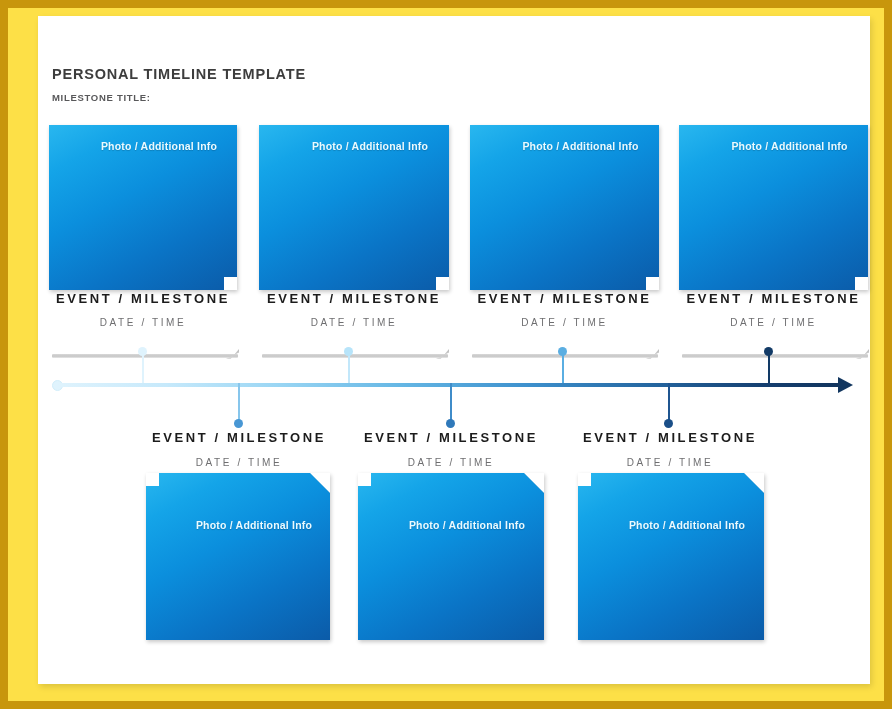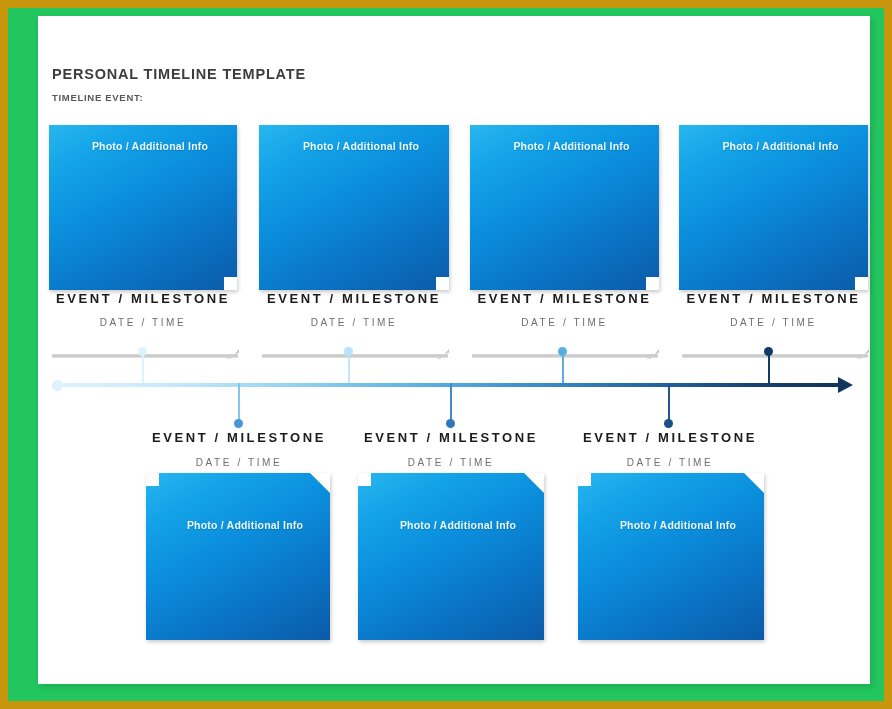--- a/index.html
+++ b/index.html
@@ -14,21 +14,21 @@
     overflow: hidden;
   }
 
   
   .frame {
     position: absolute;
     left: 0; top: 0;
     width: 892px; height: 709px;
     box-sizing: border-box;
     border: 8px solid #c8960c;
-    background: #22c55e;
+    background: #fde047;
   }
 
   
   .page {
     position: absolute;
     left: 30px;
     top: 8px;
     width: 832px;
     height: 668px;
     background: #ffffff;
@@ -64,21 +64,21 @@
       linear-gradient(152deg,
         #29b7ef 0%,
         #14a4e8 18%,
         #0b8fdd 42%,
         #0a74c6 70%,
         #0b5ba8 100%);
     box-shadow: 1px 2px 4px rgba(0,0,0,0.22);
   }
   .card-label {
     position: absolute;
-    left: 7px;
+    left: 16px;
     width: 100%;
     text-align: center;
     font-size: 10.5px;
     font-weight: bold;
     color: #eafaff;
     letter-spacing: 0.2px;
     text-shadow: 0 1px 1px rgba(0,0,0,0.18);
     white-space: nowrap;
   }
   
@@ -197,21 +197,21 @@
     border-radius: 50%;
   }
 </style>
 </head>
 <body>
 
 <div class="frame">
   <div class="page">
 
     <div class="doc-title">PERSONAL TIMELINE TEMPLATE</div>
-    <div class="doc-subtitle">TIMELINE EVENT:</div>
+    <div class="doc-subtitle">MILESTONE TITLE:</div>
 
     <div class="card top" style="left:11px; top:109px; width:188px; height:165px;">
       <div class="card-label">Photo / Additional Info</div>
       <div class="notch"></div>
     </div>
     <div class="card top" style="left:221px; top:109px; width:190px; height:165px;">
       <div class="card-label">Photo / Additional Info</div>
       <div class="notch"></div>
     </div>
     <div class="card top" style="left:432px; top:109px; width:189px; height:165px;">

